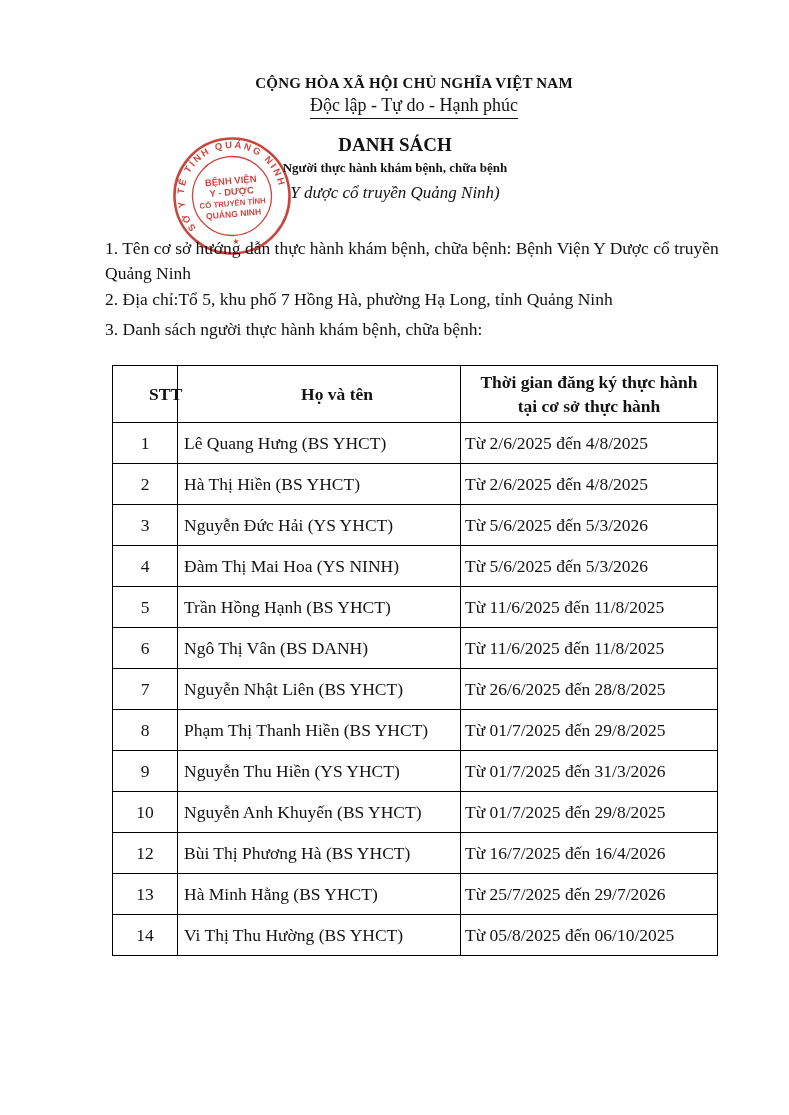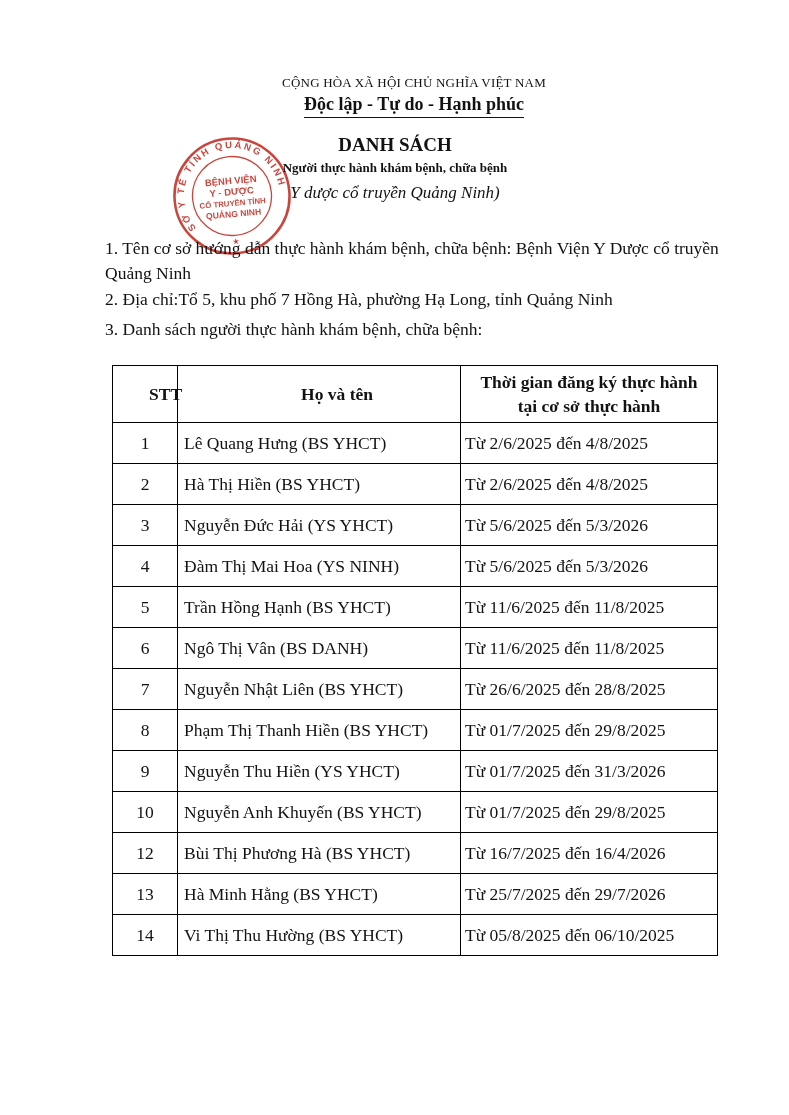--- a/index.html
+++ b/index.html
@@ -4,22 +4,22 @@
 <style>
   * { margin:0; padding:0; box-sizing:border-box; }
   html,body { background:#ffffff; }
   body {
     width:789px; height:1115px; position:relative; overflow:hidden;
     font-family:"Liberation Serif", serif; color:#121212;
   }
 
   
   #nat-header { position:absolute; top:75px; left:39px; width:750px; text-align:center; }
-  .nat-line1 { font-size:13px; font-weight:normal; letter-spacing:.2px; }
-  .nat-line2 { display:inline-block; font-size:18px; font-weight:bold; margin-top:3px;
+  .nat-line1 { font-size:15px; font-weight:bold; letter-spacing:.2px; }
+  .nat-line2 { display:inline-block; font-size:18px; font-weight:normal; margin-top:3px;
                border-bottom:1.6px solid #121212; padding-bottom:2px; }
 
   
   #title-block { position:absolute; top:134px; left:10px; width:770px; text-align:center; }
   .doc-title    { font-size:19px; font-weight:bold; }
   .doc-subtitle { font-size:13px; font-weight:bold; margin-top:4px; }
   .doc-ref      { font-size:17px; font-style:italic; margin-top:5px; line-height:23px; }
 
   
   .item { position:absolute; left:105px; width:616px; font-size:17.5px; line-height:25px; }

